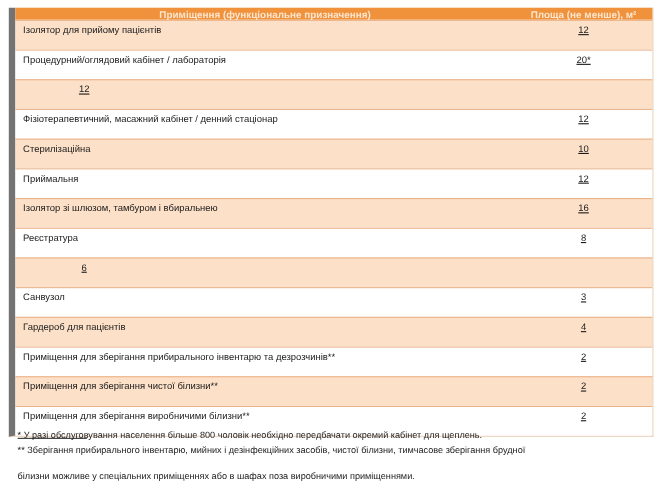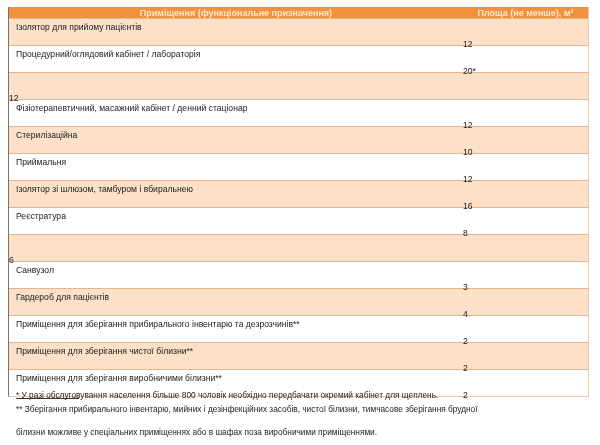--- a/index.html
+++ b/index.html
@@ -2,38 +2,38 @@
 <html><head>
 <meta charset="utf-8">
 <style>
   html, body { margin: 0; padding: 0; background: #ffffff; }
   body {
     width: 600px; height: 445px; position: relative; overflow: hidden;
     font-family: "Liberation Sans", sans-serif; color: #1a1a1a;
   }
   .table {
     position: absolute; left: 8px; top: 7px; width: 579px;
-    border-left: 1px solid #737373; border-right: 1px solid #e8c9ad;
+    border-left: 6px solid #737373; border-right: 1px solid #e8c9ad;
     border-bottom: 1px solid #e8c9ad;
   }
   .hdr {
     height: 11px; background: #f0923b; color: #fde6d0;
     font-size: 9px; font-weight: bold; display: flex; align-items: center;
   }
   .hdr .c1 { width: 454px; text-align: center; }
   .hdr .c2 { width: 125px; text-align: center; }
   .row {
     height: 27px; display: flex; align-items: flex-start;
     border-top: 1px solid #eab48a; box-sizing: border-box;
     font-size: 8.6px;
   }
   .row.odd { background: #fce0c8; }
   .row.even { background: #ffffff; }
   .row .c1 { width: 454px; padding-left: 7px; padding-top: 3px; box-sizing: border-box; white-space: nowrap; }
-  .row .c2 { width: 125px; padding-top: 20px; box-sizing: border-box; text-align: left; }
+  .row .c2 { width: 125px; padding-top: 3px; box-sizing: border-box; text-align: center; text-decoration: underline; }
   .fn-rule {
     position: absolute; left: 16px; top: 398px; width: 63px; height: 1px; background: #333;
   }
   .fn {
     position: absolute; left: 16px; font-size: 8.3px; color: #222; white-space: nowrap;
   }
 </style>
 </head>
 <body>
 

